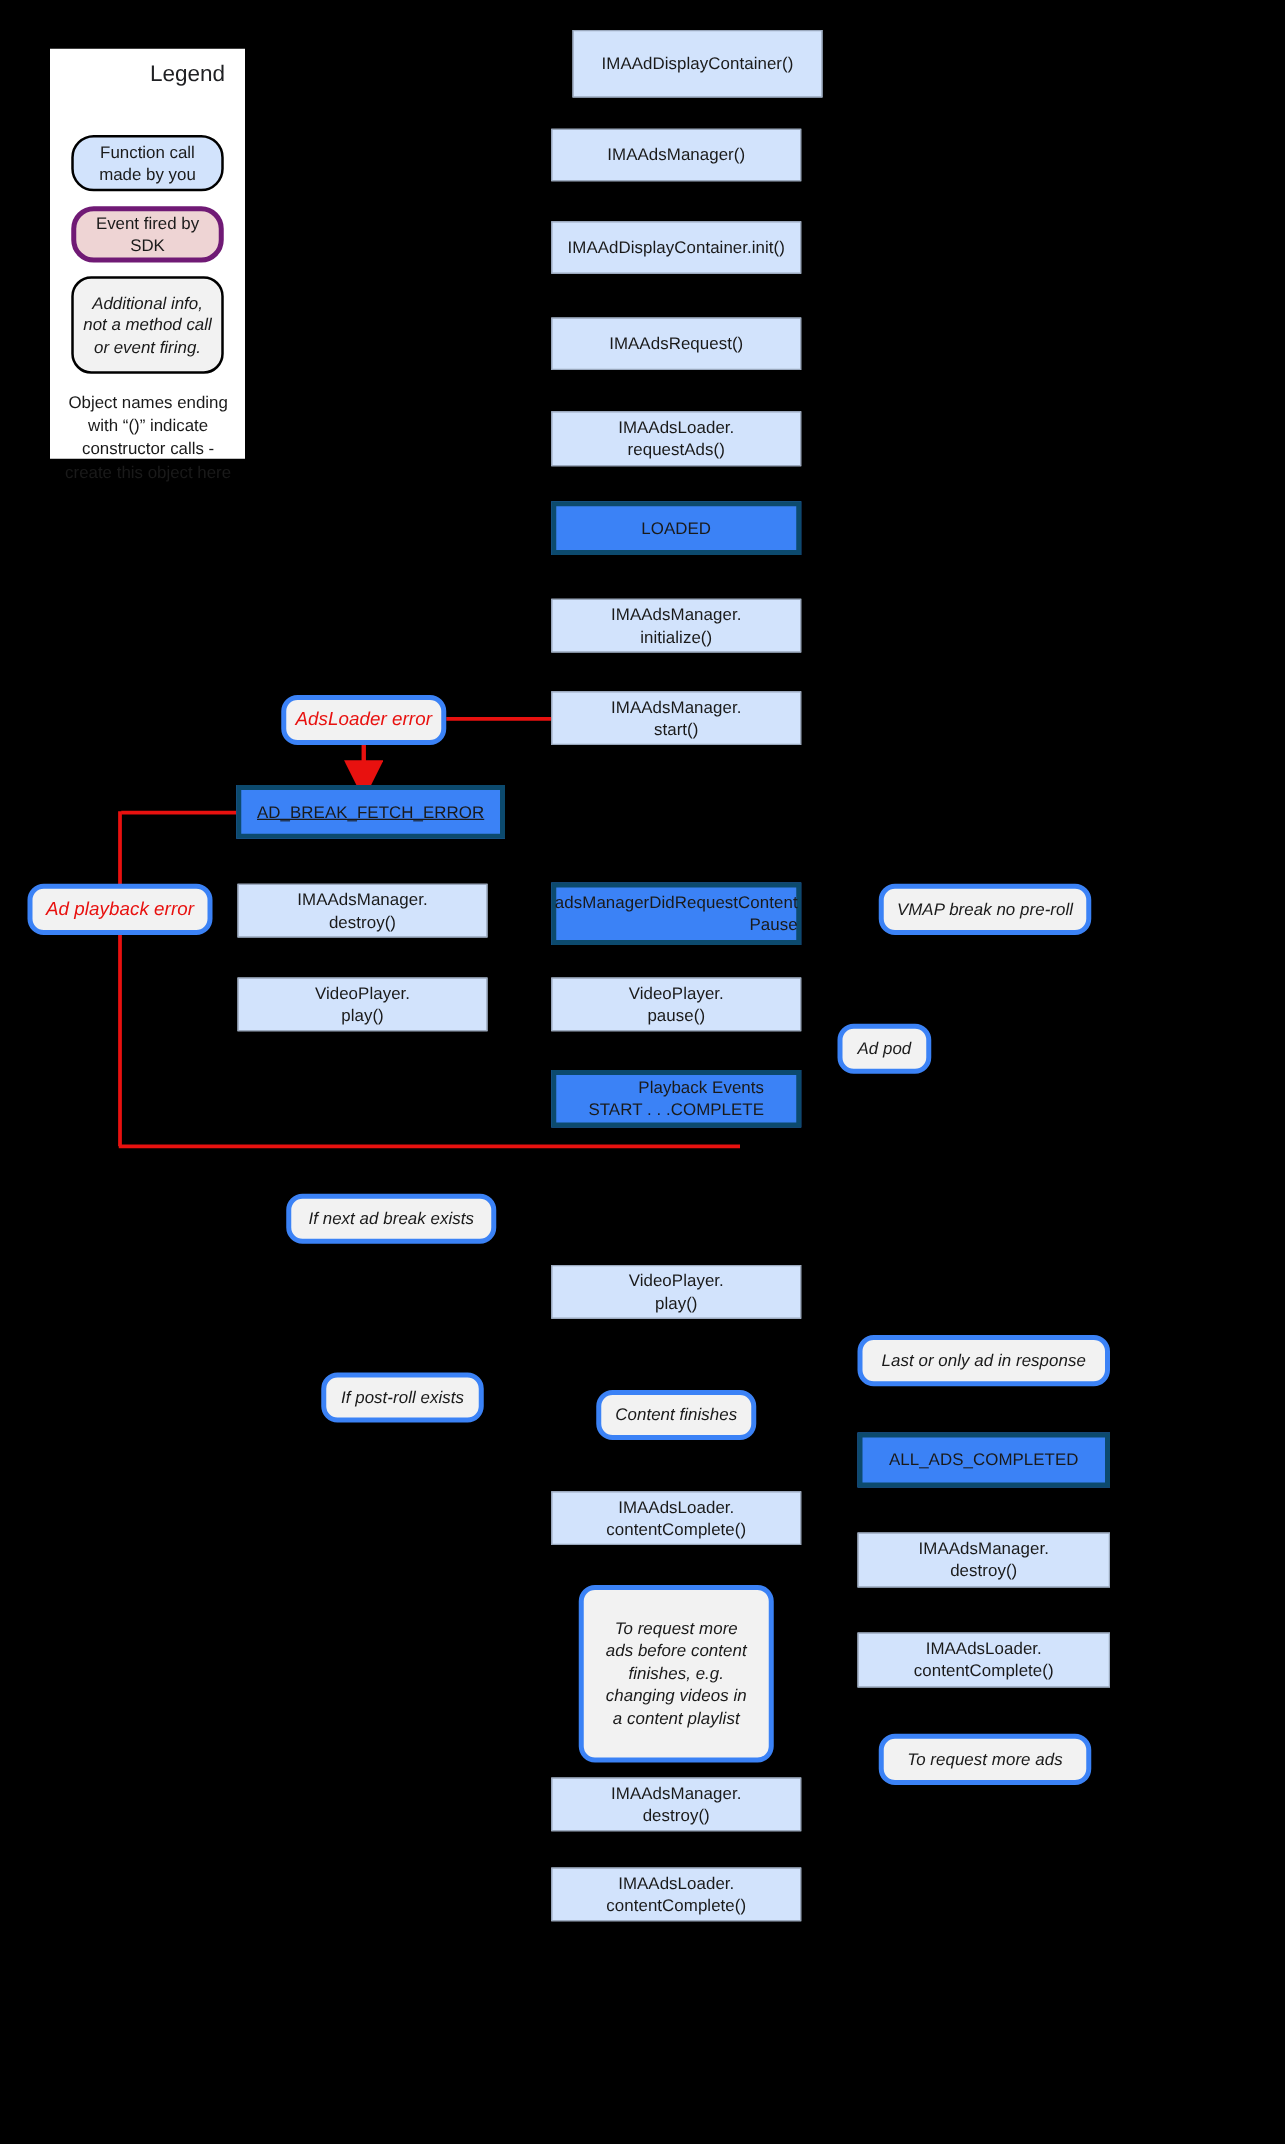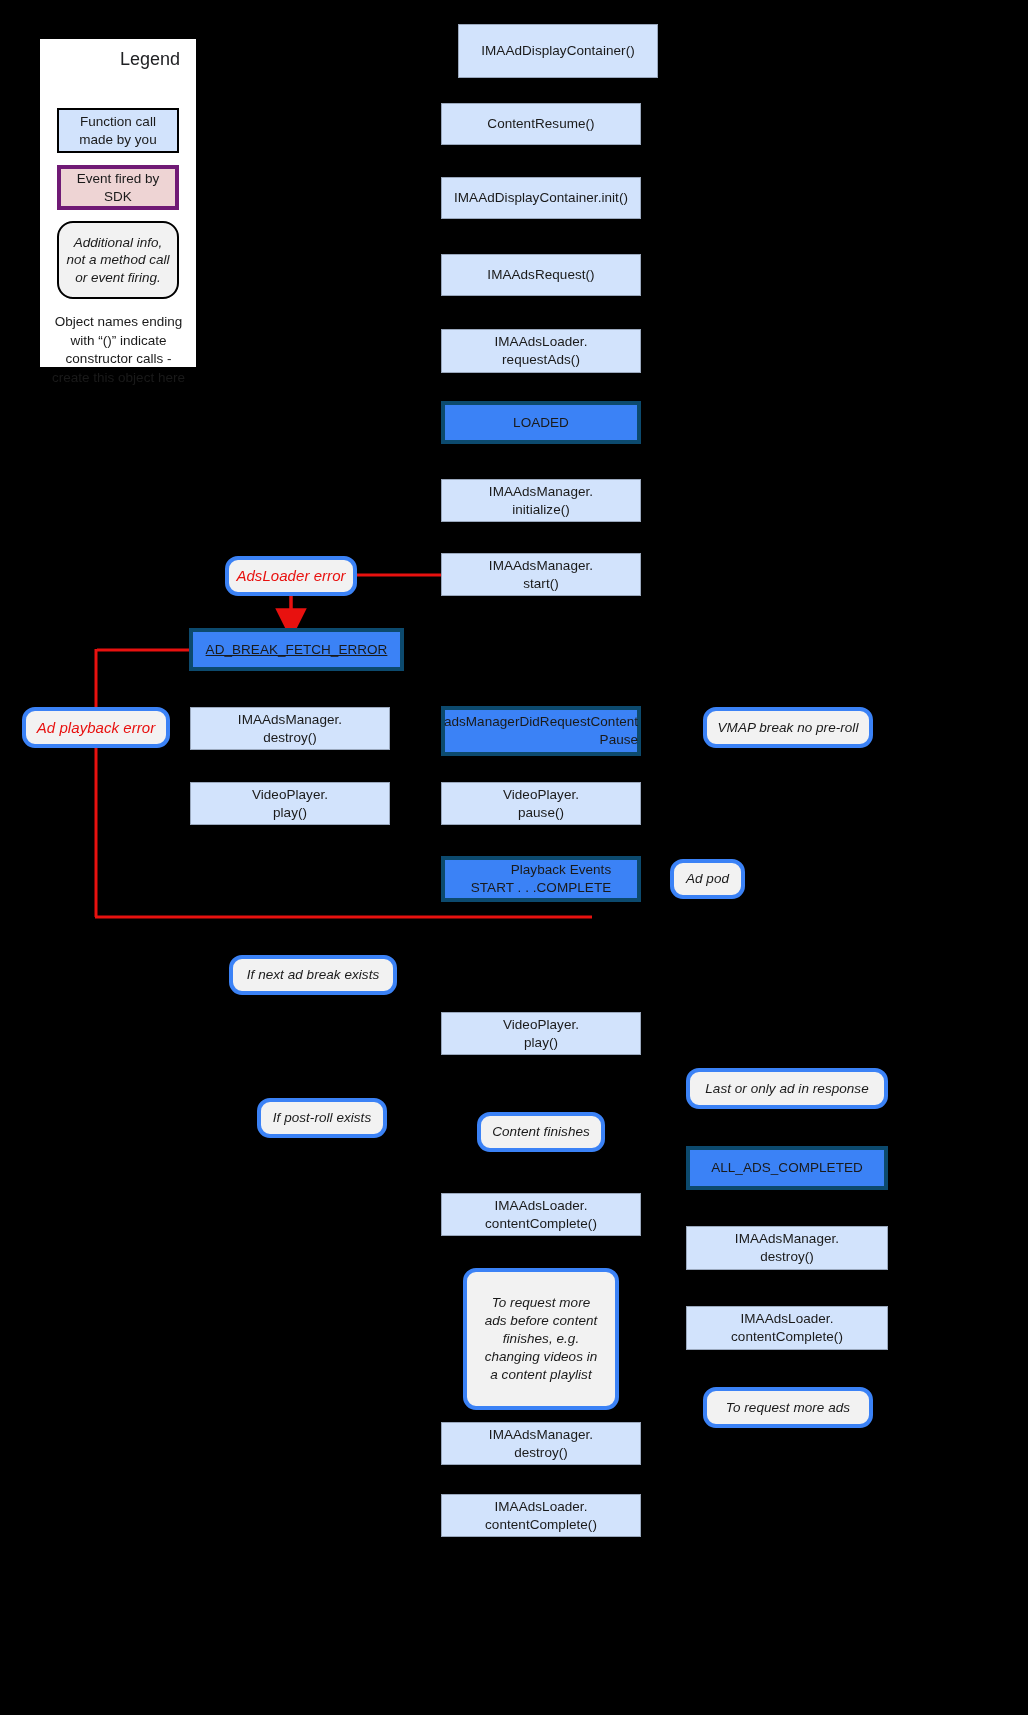--- a/index.html
+++ b/index.html
@@ -78,20 +78,21 @@
     position: absolute;
     box-sizing: border-box;
     display: flex;
     align-items: center;
     justify-content: center;
     text-align: center;
     font-size: 13.5px;
     line-height: 1.3;
     color: #1a1a1a;
     white-space: pre-line;
+    border-radius: 18px;
   }
   .sw-call { background: #d2e3fc; border: 2px solid #000; }
   .sw-event { background: #eed4d4; border: 4px solid #701a75; }
   .sw-info {
     background: #f2f2f2;
     border: 2px solid #000;
     border-radius: 16px;
     font-style: italic;
     font-weight: 500;
   }
@@ -144,21 +145,21 @@
 not a method call
 or event firing.</div>
     <div class="legend-note" style="left:6px; top:274px; width:145px;">Object names ending
 with “()” indicate
 constructor calls -
 create this object here</div>
   </div>
 
   <div class="node n-call" style="left:441px; top:24px; width:200px; height:54px;margin-left:17px;">IMAAdDisplayContainer()</div>
 
-  <div class="node n-call" style="left:441px; top:103px; width:200px; height:42px;">ContentResume()</div>
+  <div class="node n-call" style="left:441px; top:103px; width:200px; height:42px;">IMAAdsManager()</div>
 
   <div class="node n-call" style="left:441px; top:177px; width:200px; height:42px;">IMAAdDisplayContainer.init()</div>
 
   <div class="node n-call" style="left:441px; top:254px; width:200px; height:42px;">IMAAdsRequest()</div>
 
   <div class="node n-call" style="left:441px; top:329px; width:200px; height:44px;">IMAAdsLoader.
 requestAds()</div>
 
   <div class="node n-event" style="left:441px; top:401px; width:200px; height:43px;">LOADED</div>
 
@@ -209,21 +210,21 @@
 
   <div class="node n-call" style="left:190px; top:782px; width:200px; height:43px;">VideoPlayer.
 play()</div>
 
   <div class="node n-info noborder" style="left:229px; top:936px; width:168px; height:40px;margin-top:19px;">If next ad break exists</div>
 
   <div class="node n-info noborder" style="left:257px; top:1098px; width:130px; height:40px;">If post-roll exists</div>
 
   <div class="node n-info noborder" style="left:703px; top:707px; width:170px; height:41px;">VMAP break no pre-roll</div>
 
-  <div class="node n-info noborder" style="left:670px; top:859px; width:75px; height:40px;">Ad pod</div>
+  <div class="node n-info noborder" style="left:670px; top:819px; width:75px; height:40px;">Ad pod</div>
 
   <div class="node n-info noborder" style="left:686px; top:1068px; width:202px; height:41px;">Last or only ad in response</div>
 
   <div class="node n-event" style="left:686px; top:1146px; width:202px; height:44px;">ALL_ADS_COMPLETED</div>
 
   <div class="node n-call" style="left:686px; top:1226px; width:202px; height:44px;">IMAAdsManager.
 destroy()</div>
 
   <div class="node n-call" style="left:686px; top:1306px; width:202px; height:44px;">IMAAdsLoader.
 contentComplete()</div>

